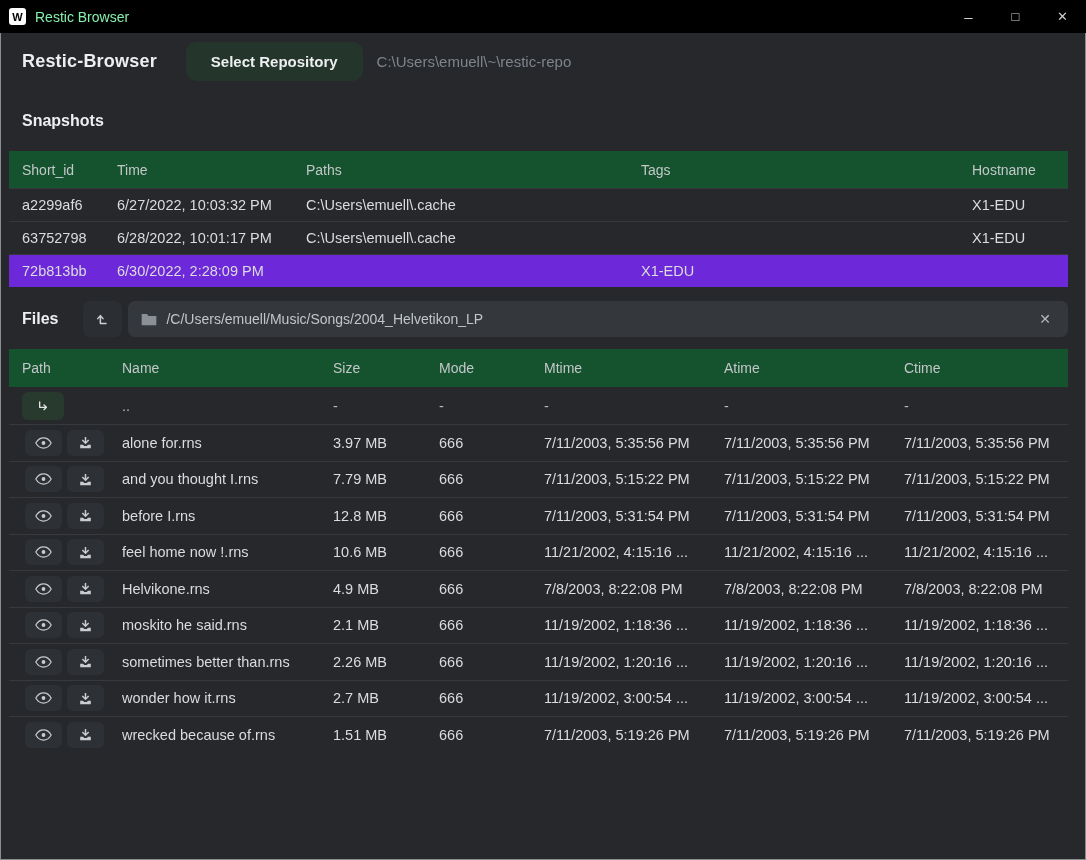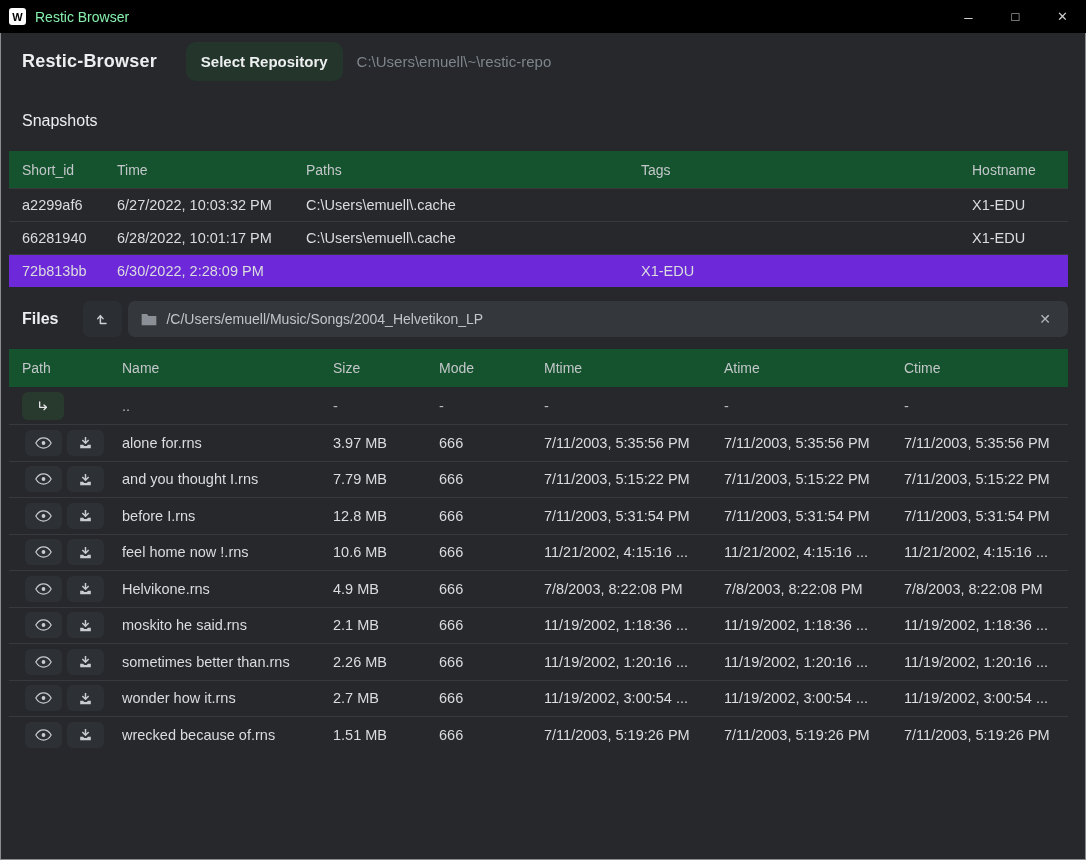--- a/index.html
+++ b/index.html
@@ -44,28 +44,28 @@
     height: 57px; flex: 0 0 57px;
     display: flex; align-items: center;
     padding: 0 21px;
   }
   .app-title { font-size: 18px; font-weight: bold; color: #eceef0; letter-spacing: .2px; }
   .select-repo {
     margin-left: 29px;
     background: #24362b; color: #eceef0;
     border: none; border-radius: 10px;
     font-family: inherit; font-size: 15px; font-weight: bold;
-    padding: 11px 15px; cursor: pointer;
+    padding: 11px 25px; cursor: pointer;
   }
   .repo-path { margin-left: 14px; font-size: 15px; color: #7e858c; }
 
   
   .section-title {
     margin: 22px 21px 0;
-    font-size: 16px; font-weight: normal; color: #eceef0;
+    font-size: 16px; font-weight: bold; color: #eceef0;
     height: 20px;
   }
 
   
   .table { margin: 0 17px 0 8px; }
   .snapshots { margin-top: 19px; }
   .snap-grid {
     display: grid;
     grid-template-columns: 95px 189px 335px 331px 1fr;
     padding-left: 13px;
@@ -168,21 +168,21 @@
     <div id="snapshot-rows">
   <div class="t-row snap-grid">
     <div class="cell">a2299af6</div>
     <div class="cell">6/27/2022, 10:03:32 PM</div>
     <div class="cell">C:\Users\emuell\.cache</div>
     <div class="cell"></div>
     <div class="cell">X1-EDU</div>
   </div>
 
   <div class="t-row snap-grid">
-    <div class="cell">66281940</div>
+    <div class="cell">63752798</div>
     <div class="cell">6/28/2022, 10:01:17 PM</div>
     <div class="cell">C:\Users\emuell\.cache</div>
     <div class="cell"></div>
     <div class="cell">X1-EDU</div>
   </div>
 
   <div class="t-row snap-grid selected">
     <div class="cell">72b813bb</div>
     <div class="cell">6/30/2022, 2:28:09 PM</div>
     <div class="cell"></div>

